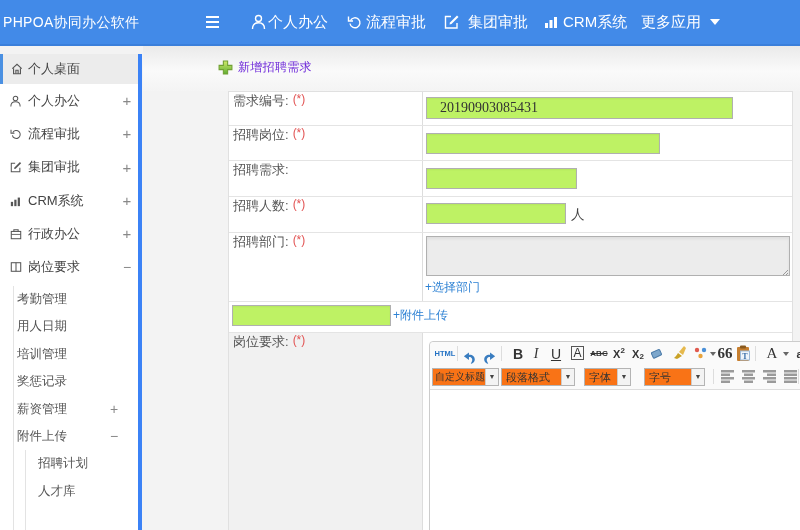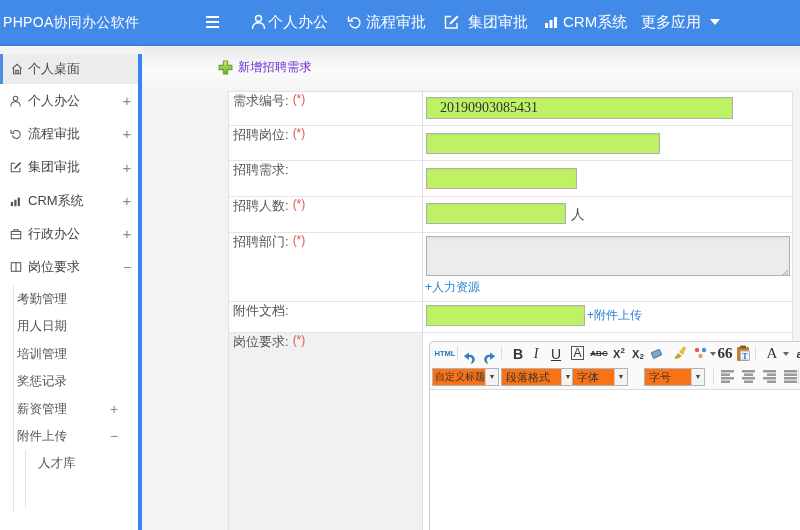--- a/index.html
+++ b/index.html
@@ -165,20 +165,23 @@
     <div class="l2">
         <span class="t">薪资管理</span>
         <span class="plus2">+</span>
       </div>
     <div class="l2">
         <span class="t">附件上传</span>
         <span class="plus2">−</span>
       </div>
     <div id="sub3">
       <div class="l3">
+          <span class="t">招聘计划</span>
+        </div>
+      <div class="l3">
           <span class="t">人才库</span>
         </div>
     </div>
   </div>
 </div>
 
 <div class="abs" id="titleband"></div>
 <svg class="abs" id="titleicon" width="15" height="15" viewBox="0 0 14 14">
     <defs>
       <linearGradient id="g1" x1="0" y1="0" x2="0" y2="1">
@@ -216,25 +219,24 @@
         <span style="position:absolute;left:148px;top:9px;font-size:13.5px;color:#444">人</span>
       </div>
   </div>
   <div class="frow" style="height:69px">
     <div class="lab" style="padding-bottom:14px">招聘部门: <span class="req">(*)</span></div>
     <div class="val">
       <div style="position:absolute;left:3px;top:3px;width:364px;height:40px;background:#ececec;border:1px solid #b0b0b0;box-shadow:inset 0 2px 3px rgba(0,0,0,.06)"></div>
       <svg style="position:absolute;left:359px;top:36px" width="7" height="7" viewBox="0 0 7 7">
           <path d="M6 1 L1 6 M6 4 L4 6" stroke="#999" stroke-width="1" fill="none"></path>
         </svg>
-      <span class="link" style="left:2px;top:46px">+人力资源</span>
+      <span class="link" style="left:2px;top:46px">+选择部门</span>
     </div>
   </div>
   <div class="frow" style="height:31px">
-    <div class="lab">附件文档: </div>
     <div class="val">
         <input class="inp" style="top: 3px; width: 159px; height: 21px;">
         <span class="link" style="left:164px;top:5px">+附件上传</span>
       </div>
   </div>
   <div class="frow" style="height:330px;border-bottom:none">
     <div class="lab" style="background:#f1f1f1">岗位要求: <span class="req">(*)</span></div>
     <div class="val"></div>
   </div>
 </div>
@@ -287,21 +289,21 @@
   <div class="tsep" style="left:325px"></div>
   <div class="ti" style="left:334px;width:16px;font-size:15px;font-family:'Liberation Serif',serif">A</div>
   <svg class="ti" style="left:352px" width="8" height="23" viewBox="0 0 8 23">
       <path d="M1 10 L7 10 L4 14 Z" fill="#666"></path>
     </svg>
   <div class="ti" style="left:366px;width:14px;font-size:11px;font-weight:bold;color:#333">ab</div>
   <div class="tsep" style="left:368px;top:27px"></div>
 
   <div class="sel" style="left:2px;width:67px;font-size:10px;padding-left:2px">自定义标题<span class="ar">▼</span></div>
   <div class="sel" style="left:71px;width:74px">段落格式<span class="ar">▼</span></div>
-  <div class="sel" style="left:142px;width:56px">字体<span class="ar">▼</span></div>
+  <div class="sel" style="left:154px;width:47px">字体<span class="ar">▼</span></div>
   <div class="sel" style="left:214px;width:61px">字号<span class="ar">▼</span></div>
   <div class="tsep" style="left:283px;top:27px"></div>
   <svg class="alicon" style="left:291px;top:28px" width="14" height="13" viewBox="0 0 14 13">
       <g fill="#9a9a9a">
         <rect x="0" y="0" width="13" height="2.5"></rect>
         <rect x="0" y="3.5" width="9" height="2.5"></rect>
         <rect x="0" y="7" width="13" height="2.5"></rect>
         <rect x="0" y="10.5" width="9" height="2.5"></rect>
       </g>
     </svg>

